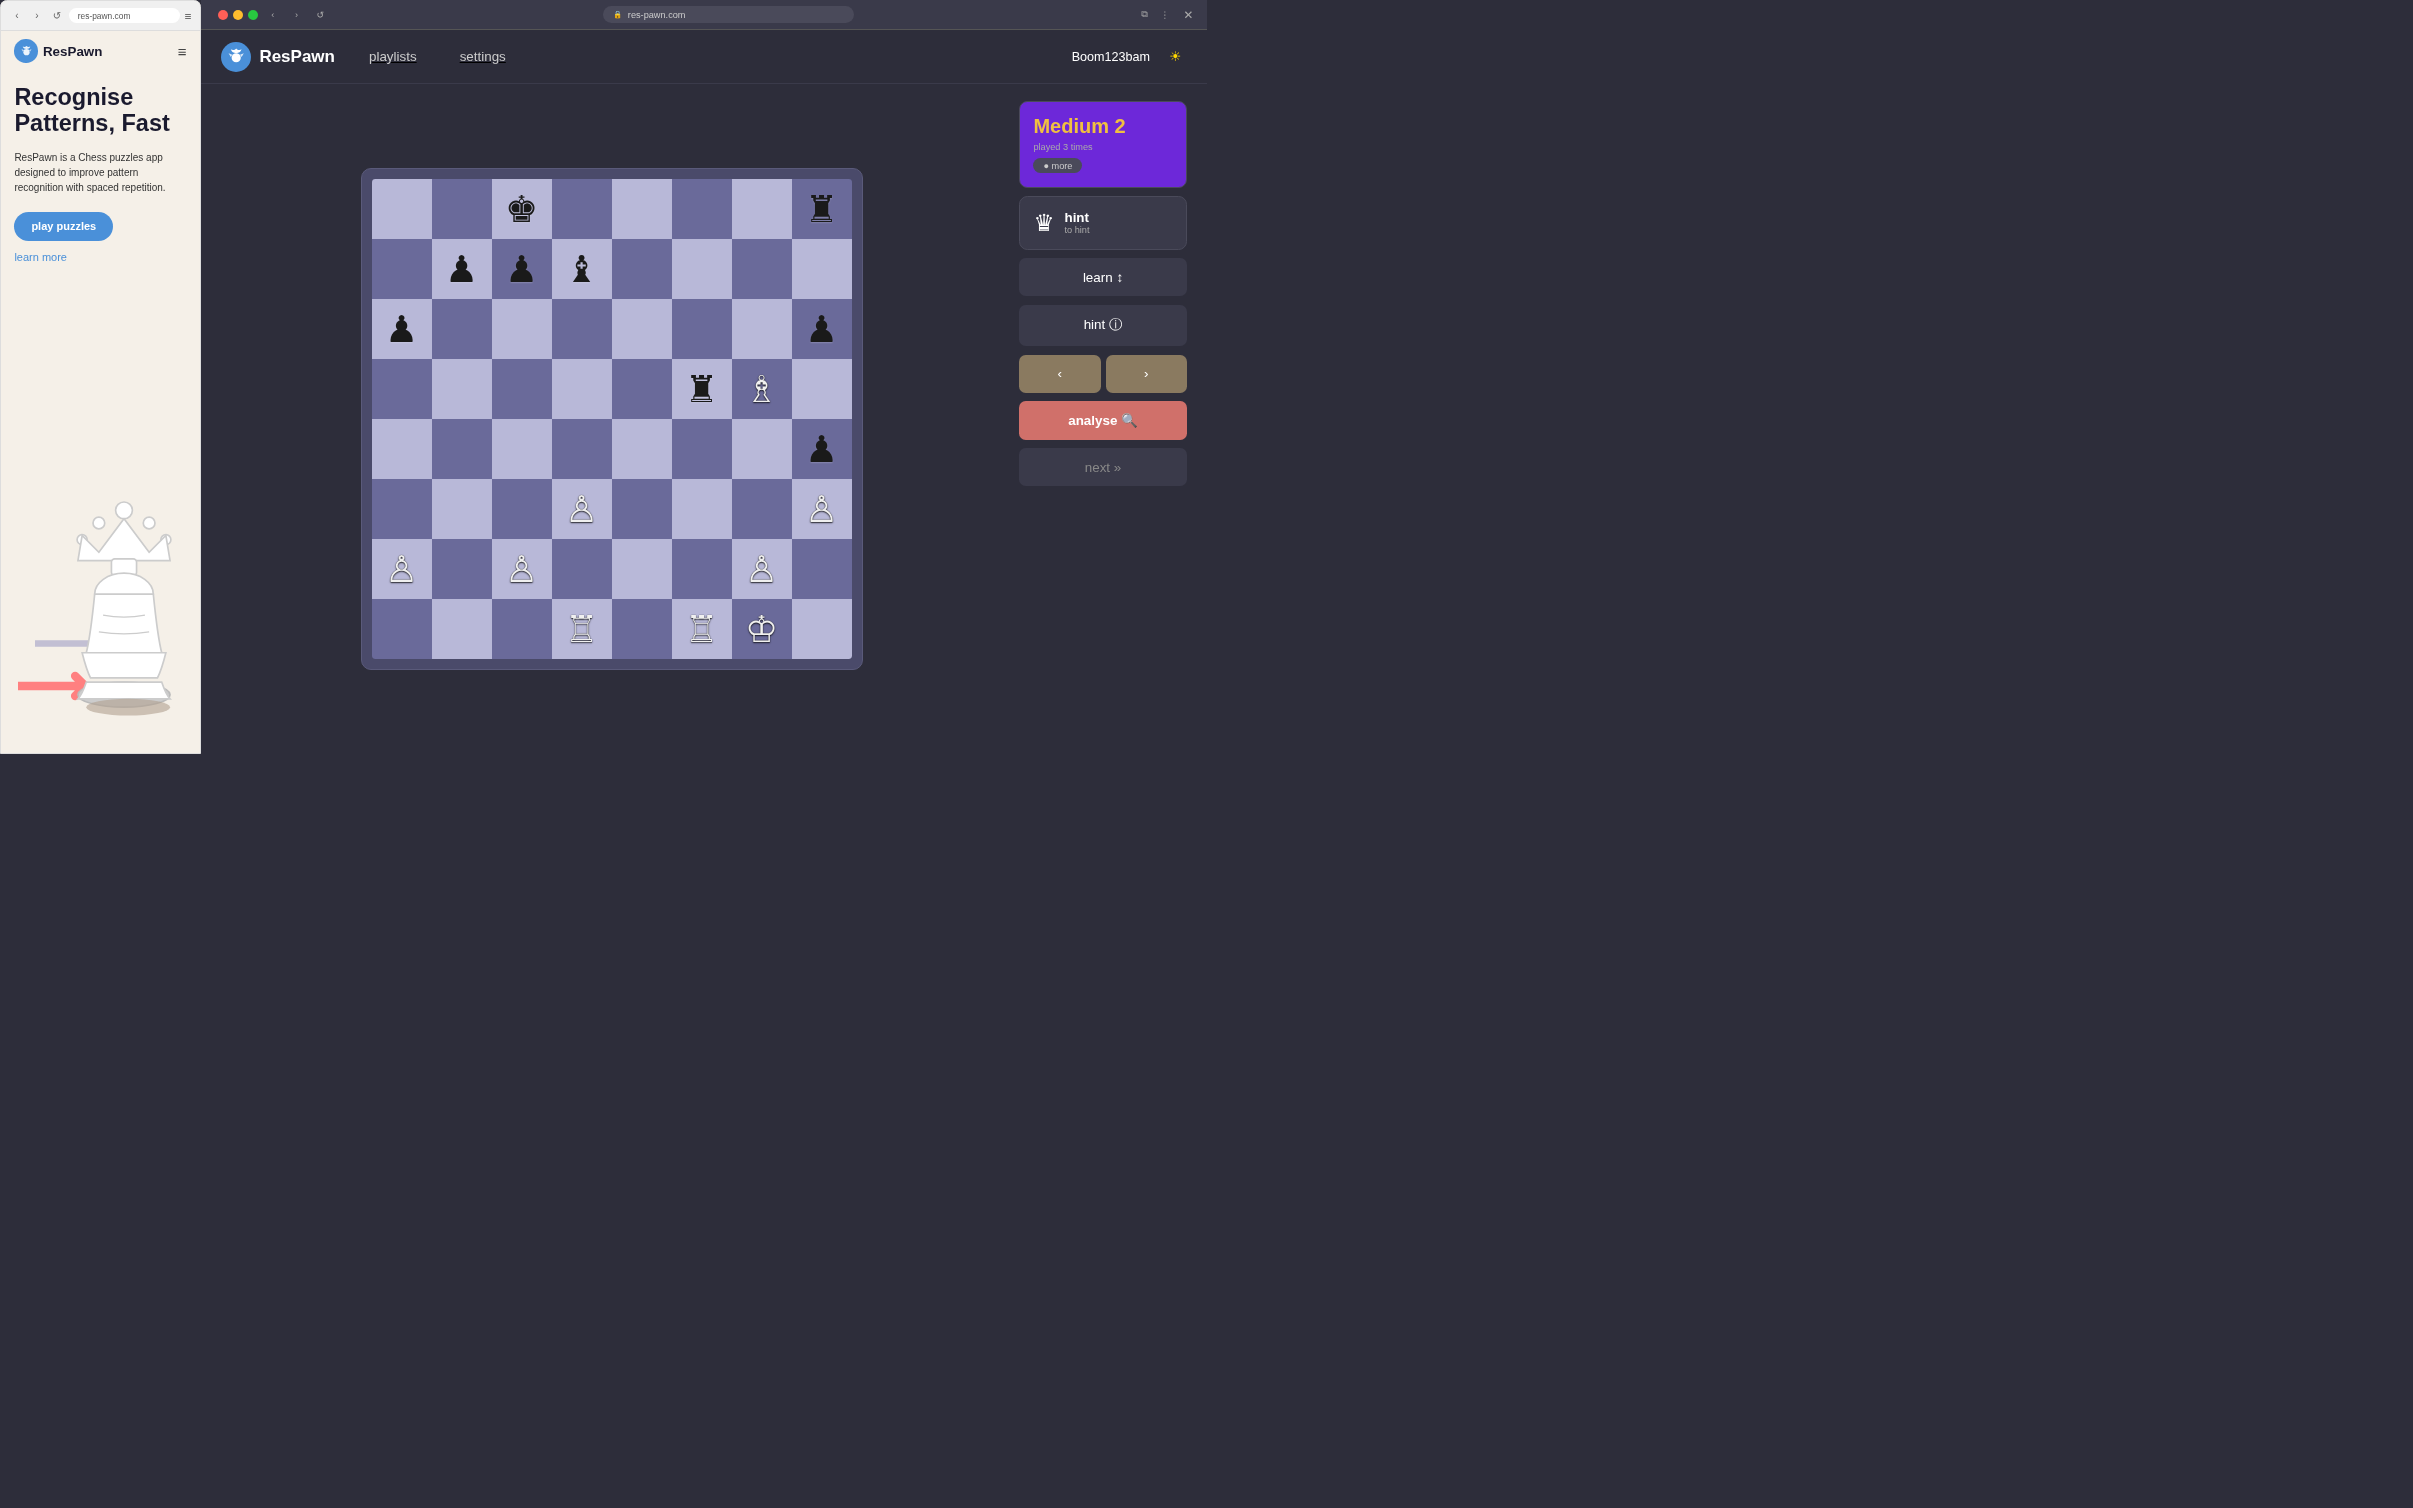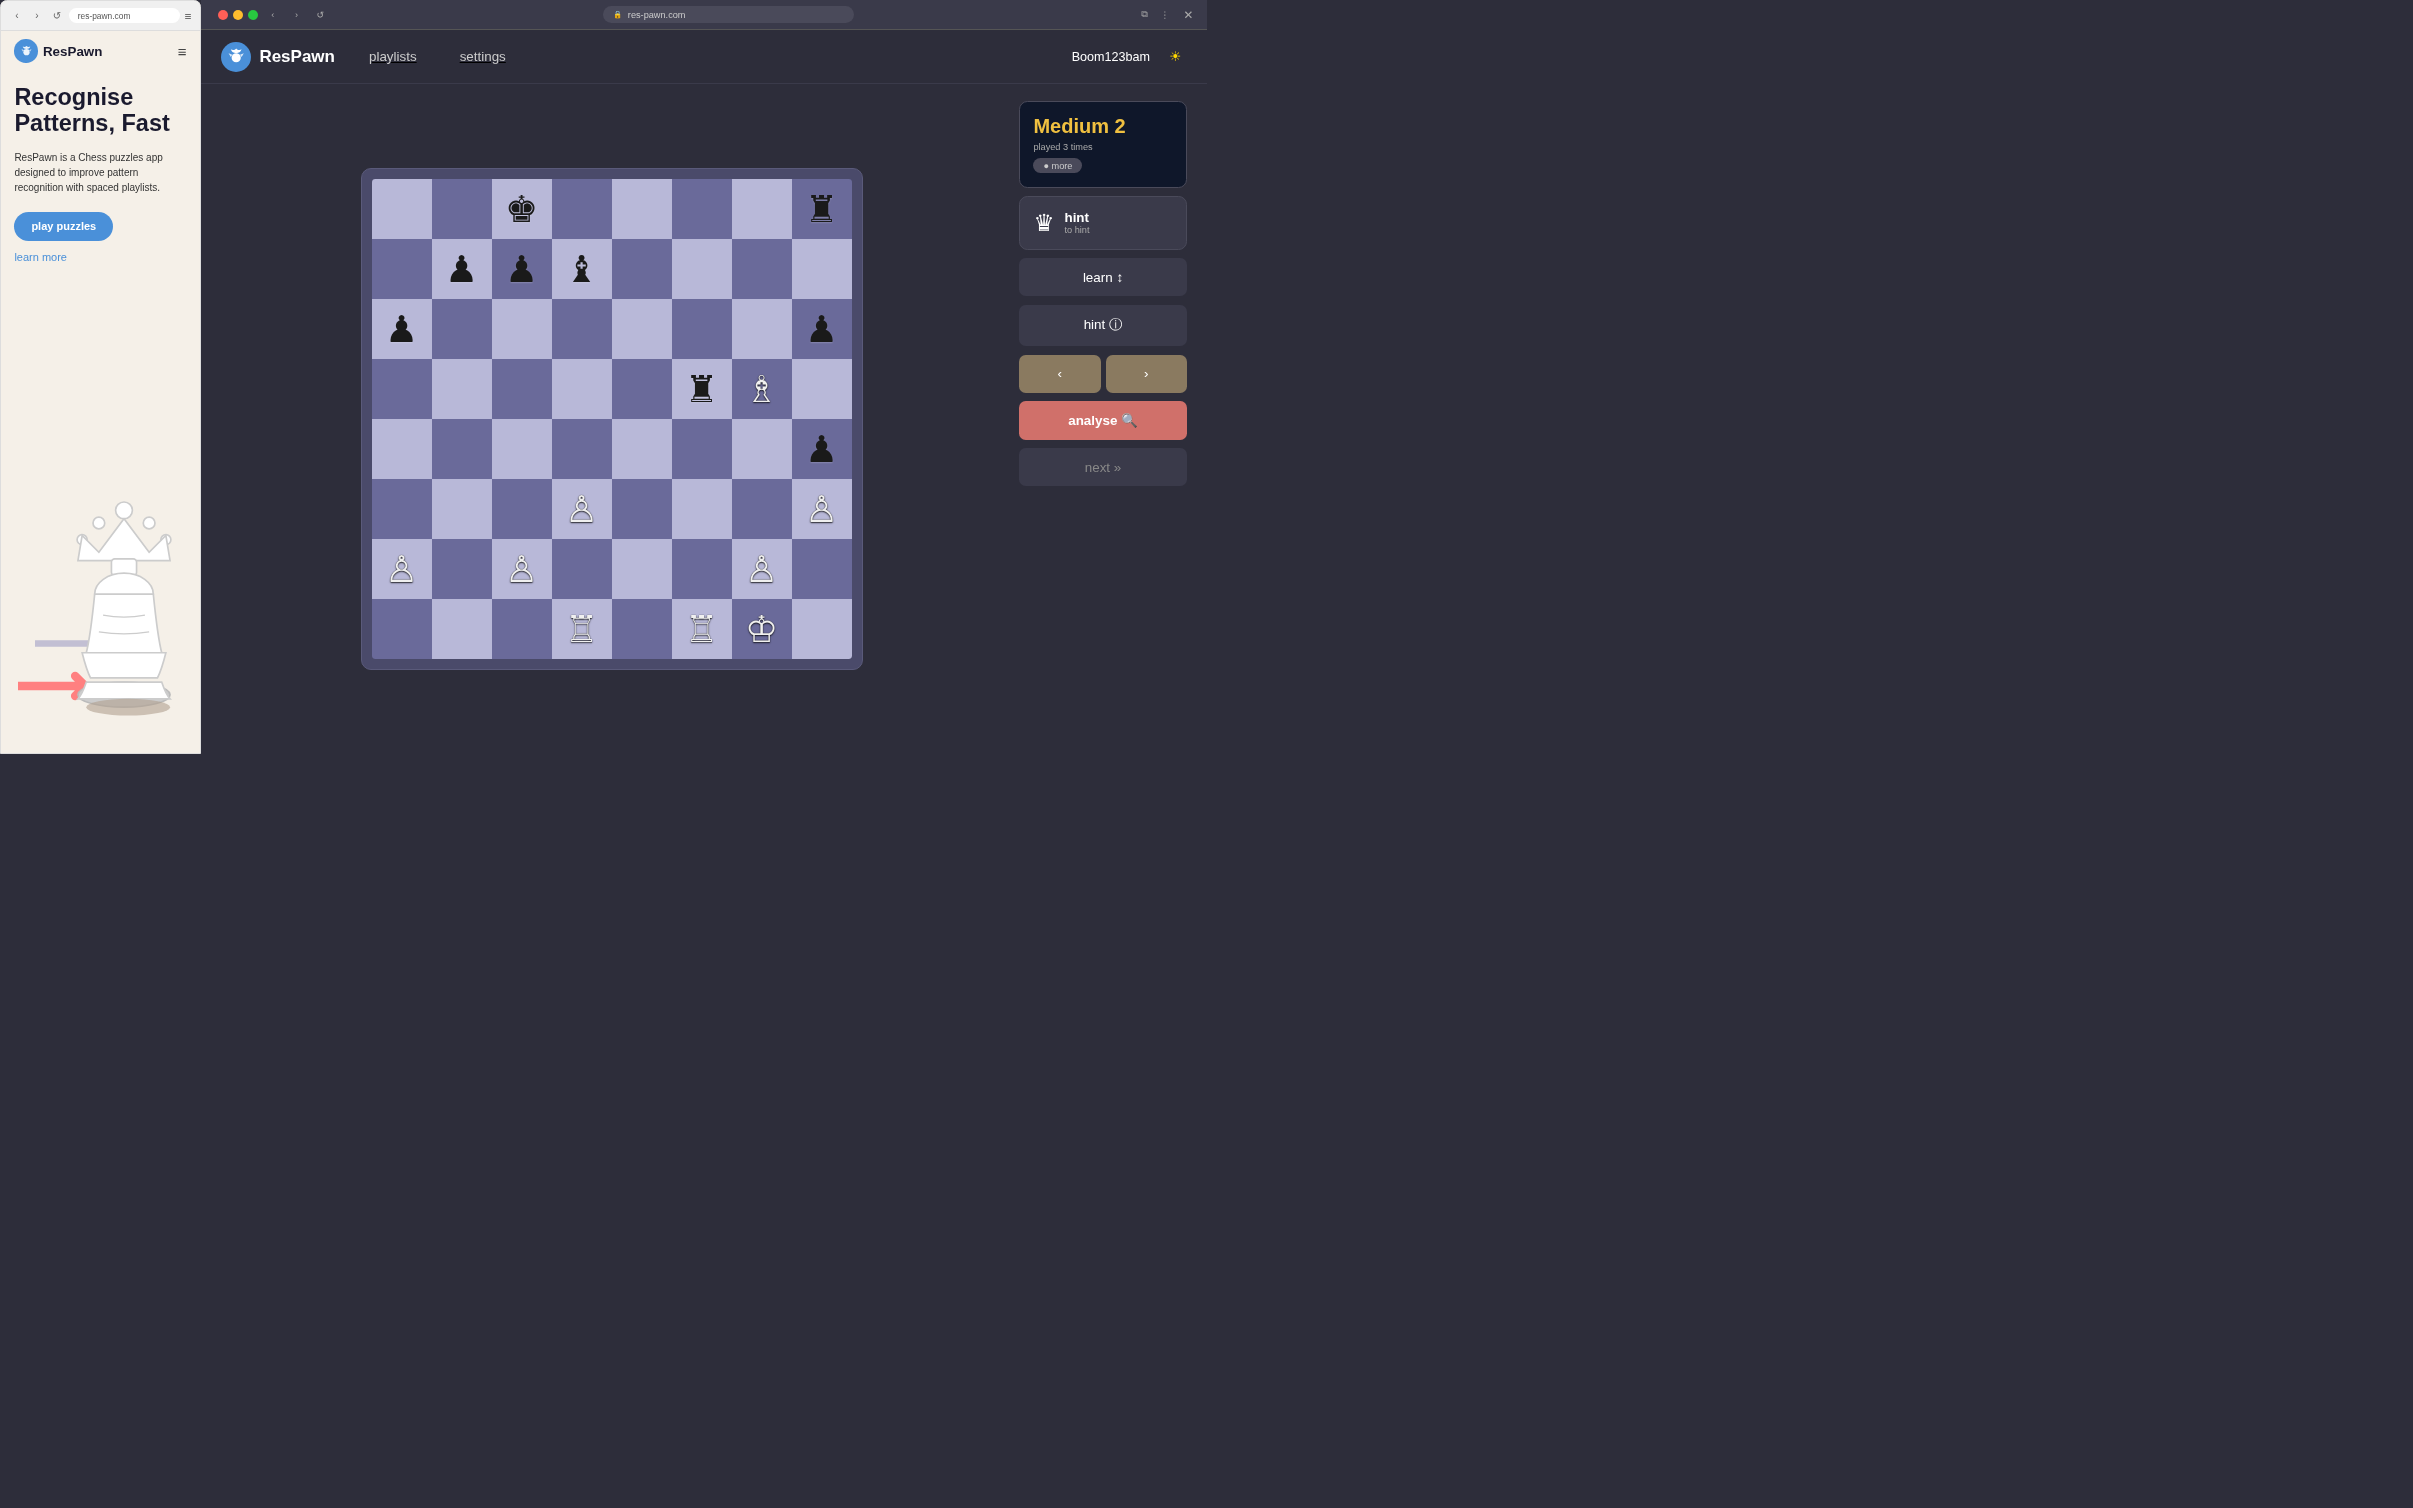--- a/index.html
+++ b/index.html
@@ -288,21 +288,21 @@
 
     
     .right-sidebar {
       width: 168px;
       display: flex;
       flex-direction: column;
       gap: 8.4px;
     }
 
     .puzzle-info-card {
-      background: #0f172a;
+      background: #6d28d9;
       border-radius: 8.4px;
       padding: 13.4px;
       border: 0.8px solid #4a4a5a;
     }
     .puzzle-title {
       font-size: 20px;
       font-weight: 900;
       color: #f0c040;
       margin-bottom: 3.4px;
     }
@@ -438,21 +438,21 @@
           <path d="M16 10 L20 8 L18 12Z" fill="white" opacity="0.7"></path>
         </svg>
       </div>
       <span class="logo-text">ResPawn</span>
     </div>
     <span class="hamburger">≡</span>
   </div>
 
   <div class="left-content">
     <h1>Recognise Patterns, Fast</h1>
-    <p>ResPawn is a Chess puzzles app designed to improve pattern recognition with spaced playlists.</p>
+    <p>ResPawn is a Chess puzzles app designed to improve pattern recognition with spaced repetition.</p>
     <button class="play-puzzles-btn">play puzzles</button>
     <a class="learn-more-link">learn more</a>
 
     <svg class="arrow-purple" viewBox="0 0 140 20">
       <path d="M0 10 L120 10 L110 4 M120 10 L110 16" stroke="#9090c0" stroke-width="8" fill="none" stroke-linecap="round" stroke-linejoin="round"></path>
     </svg>
     <svg class="arrow-pink" viewBox="0 0 100 40">
       <path d="M0 20 L80 20 L68 8 M80 20 L68 32" stroke="#ff8080" stroke-width="10" fill="none" stroke-linecap="round" stroke-linejoin="round"></path>
     </svg>
 

